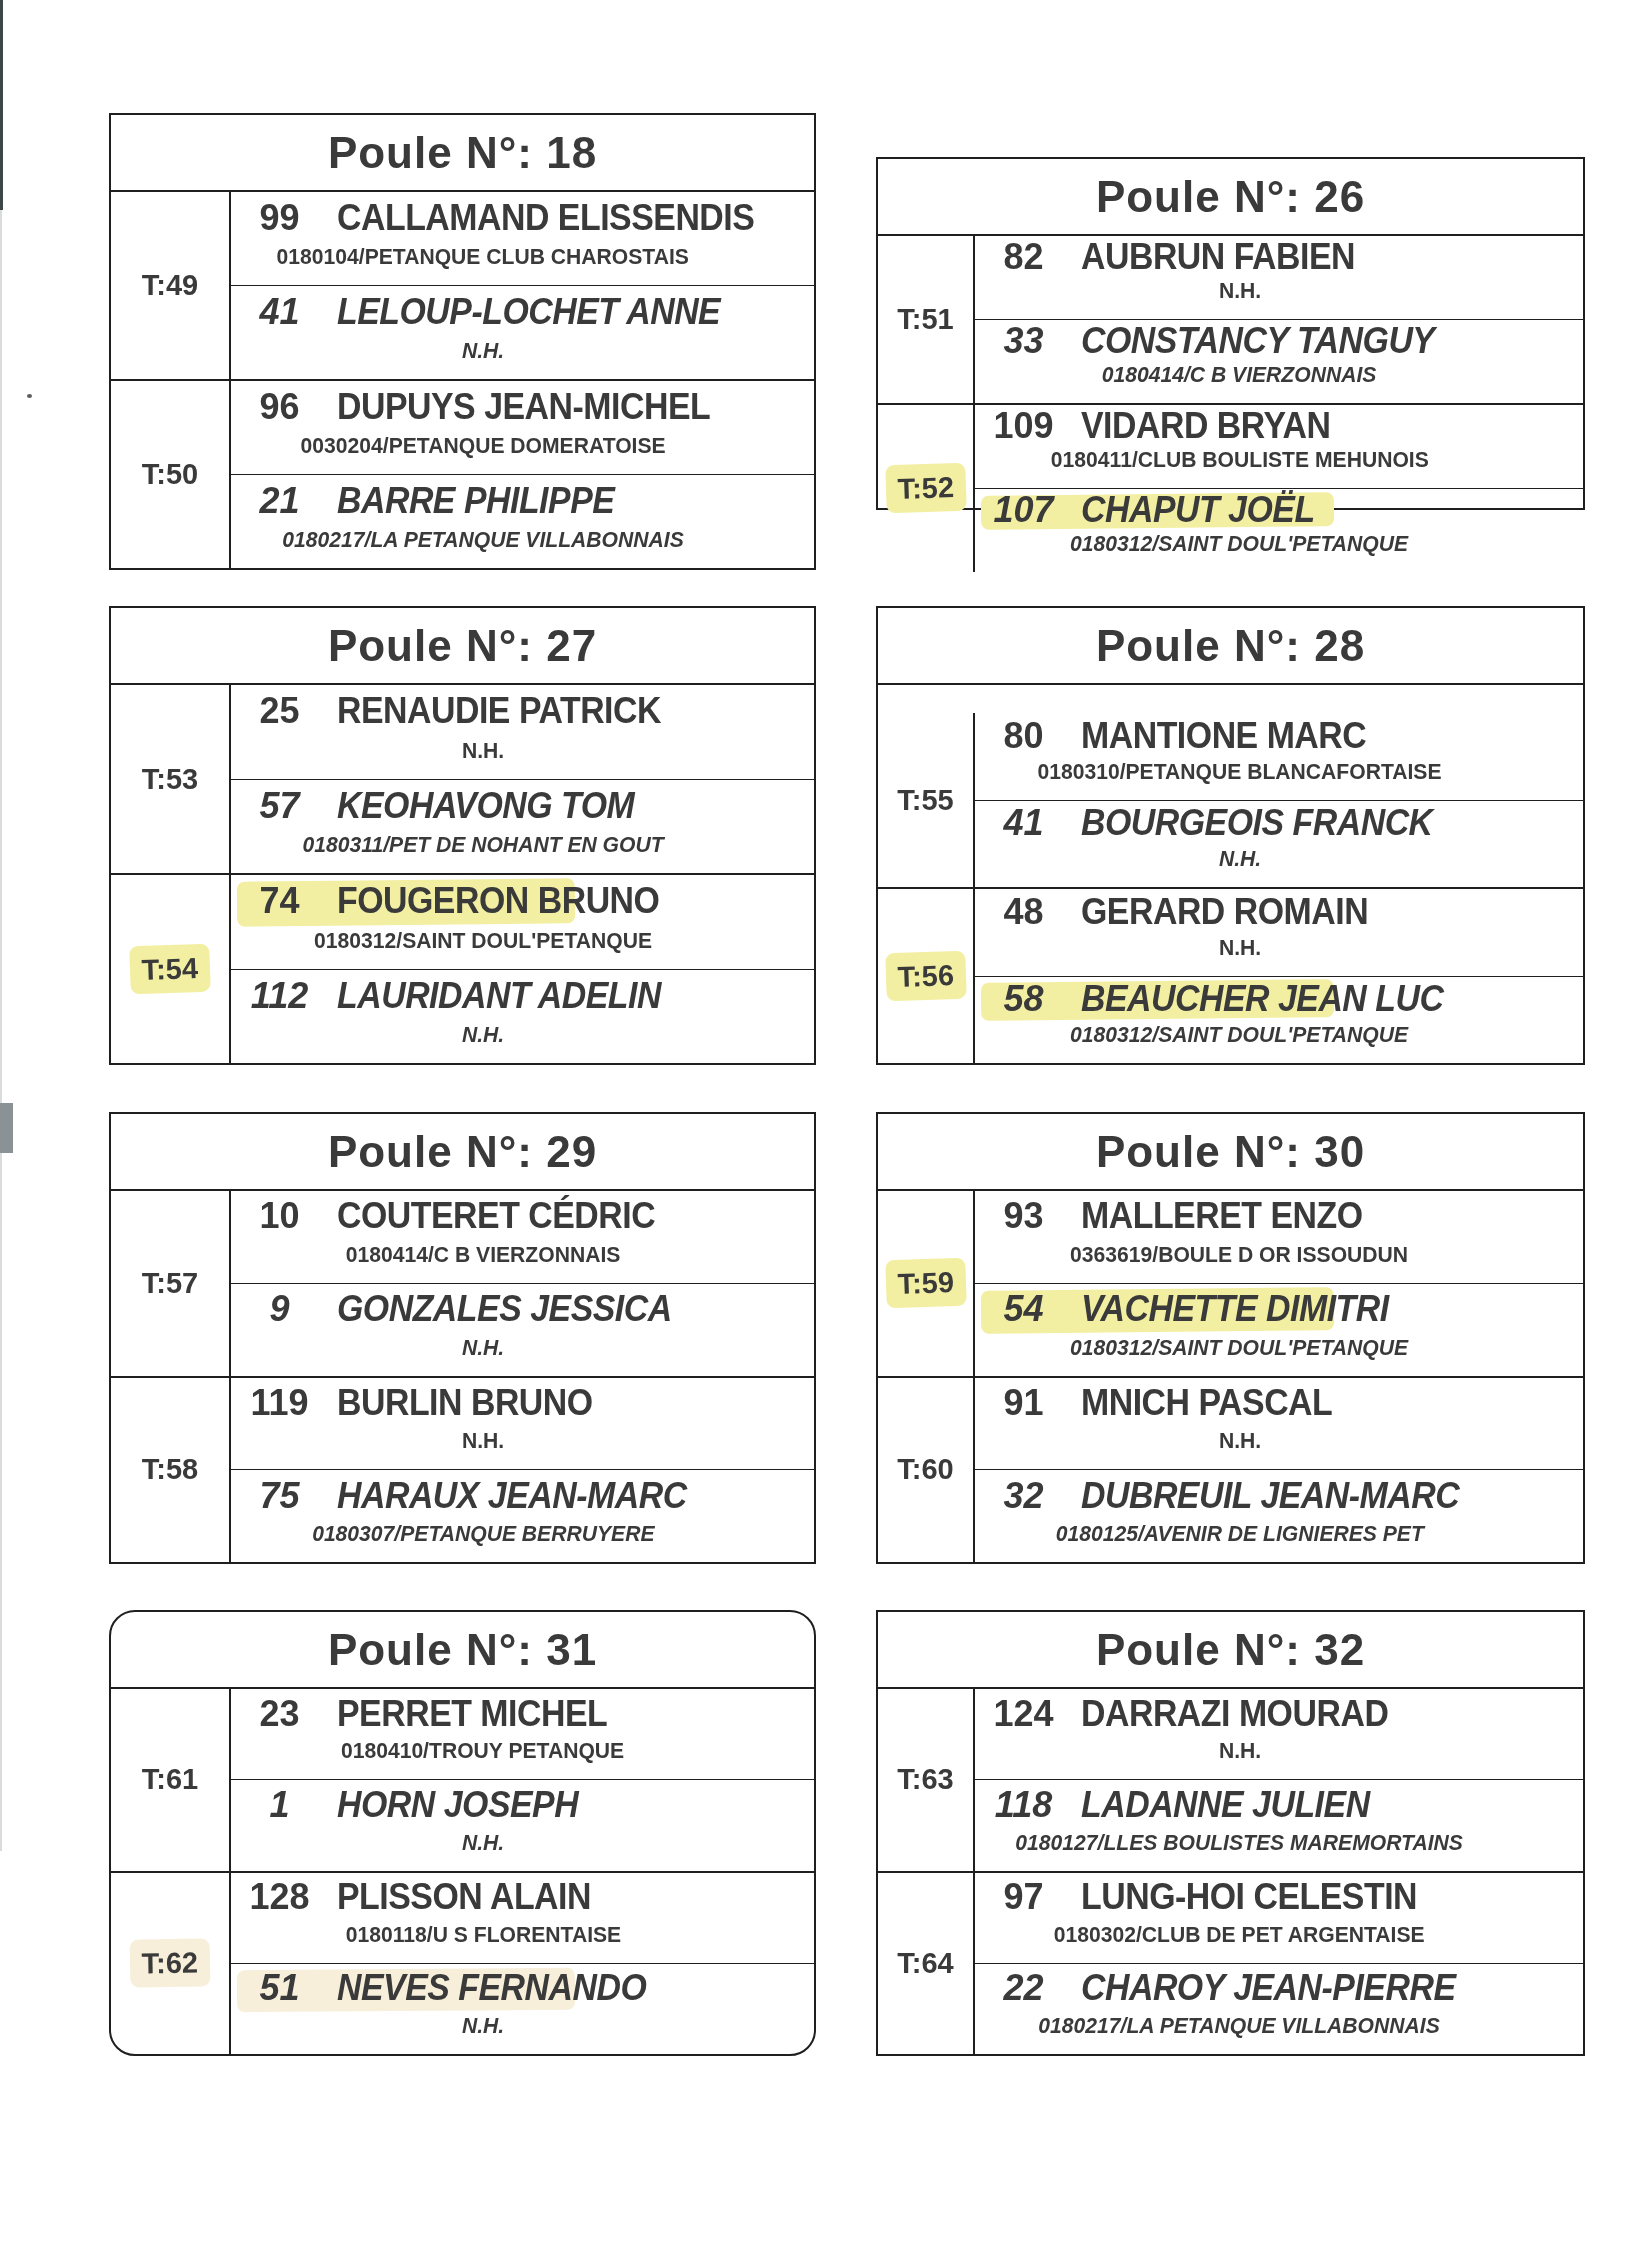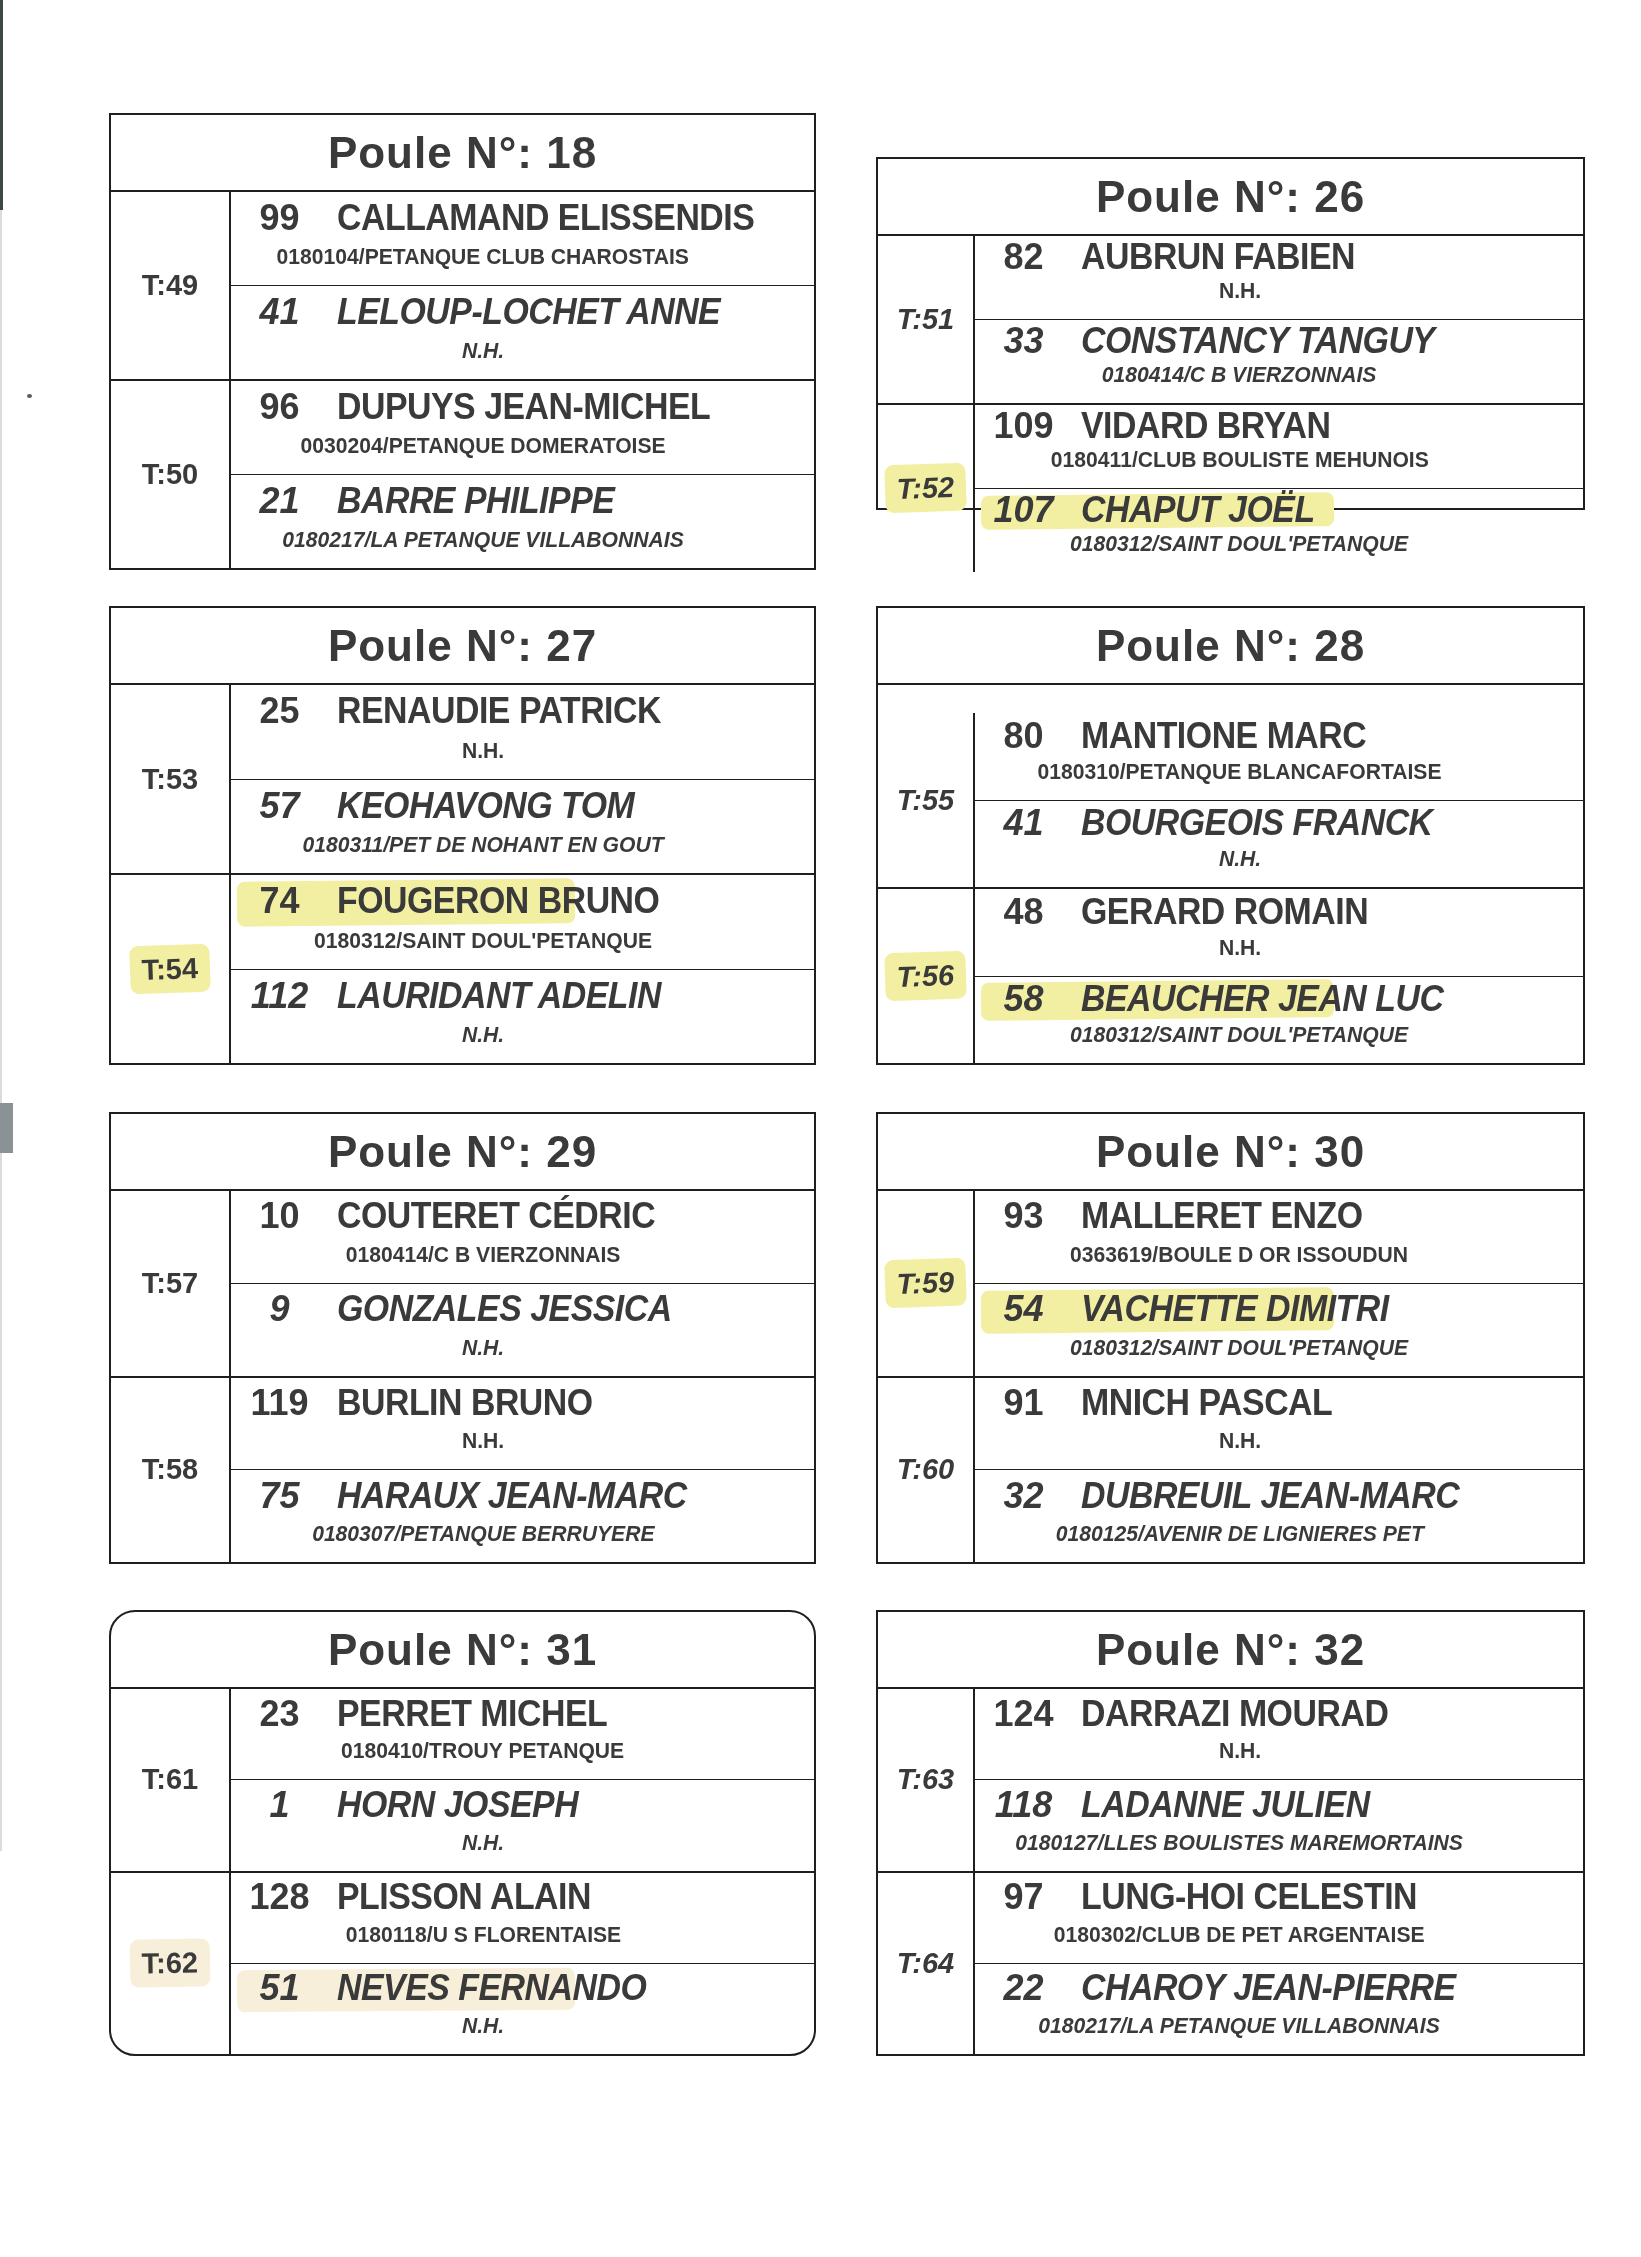--- a/index.html
+++ b/index.html
@@ -33,21 +33,21 @@
   }
   .pool-body { flex:1; display:flex; flex-direction:column; }
   .section { flex:1; display:flex; box-sizing:border-box; }
   .section + .section { border-top:2.9px solid var(--border,#1f1f1f); }
   .t-cell {
     flex:none;
     border-right:2.9px solid var(--border,#1f1f1f);
     display:flex; align-items:center; justify-content:center;
   }
   .pool.left  .t-cell { width:118px; }
-  .pool.right .t-cell { width:95px;font-style:italic; }
+  .pool.right .t-cell { width:95px; }
   .t-label {
     font-size:29px; font-weight:bold; white-space:nowrap;
     padding:7.7px 11.6px; border-radius:8.7px; position:relative;
   }
   .t-label.hl-bright { background:var(--hl-bright,#f3efa2); transform:rotate(-2deg); }
   .t-label.hl-faint  { background:var(--hl-faint,#f7efda);  transform:rotate(-1deg); }
 
   .players { flex:1; display:flex; flex-direction:column; min-width:0; }
   .player  { flex:1; display:flex; flex-direction:column; position:relative; min-height:0; }
   .player + .player { border-top:1.9px solid var(--border,#1f1f1f); }

